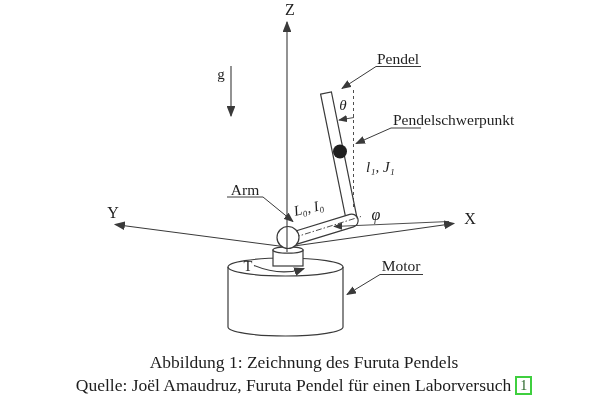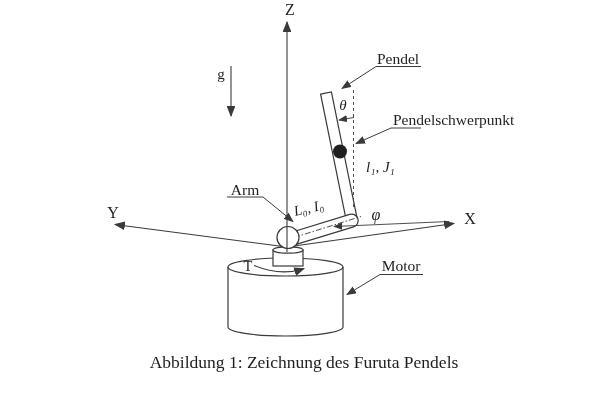--- a/index.html
+++ b/index.html
@@ -85,13 +85,16 @@
   <text class="ital" x="366" y="172" font-size="15">l₁, J₁</text>
   <text x="245" y="195" font-size="15.5" text-anchor="middle">Arm</text>
   <text class="ital" x="295" y="216" font-size="14.5" transform="rotate(-13 295 216)">L₀, I₀</text>
   <text class="ital" x="376" y="220" font-size="16" text-anchor="middle">φ</text>
   <text x="248" y="271" font-size="14.5" text-anchor="middle">T</text>
   <text x="401" y="271" font-size="15.5" text-anchor="middle">Motor</text>
 </svg>
 
 <div class="caption">
   <div>Abbildung 1: Zeichnung des Furuta Pendels</div>
+  <div>
+    <span>Quelle: Joël Amaudruz, Furuta Pendel für einen Laborversuch</span><a class="cite-box">1</a>
+  </div>
 </div>
 
 </body></html>

